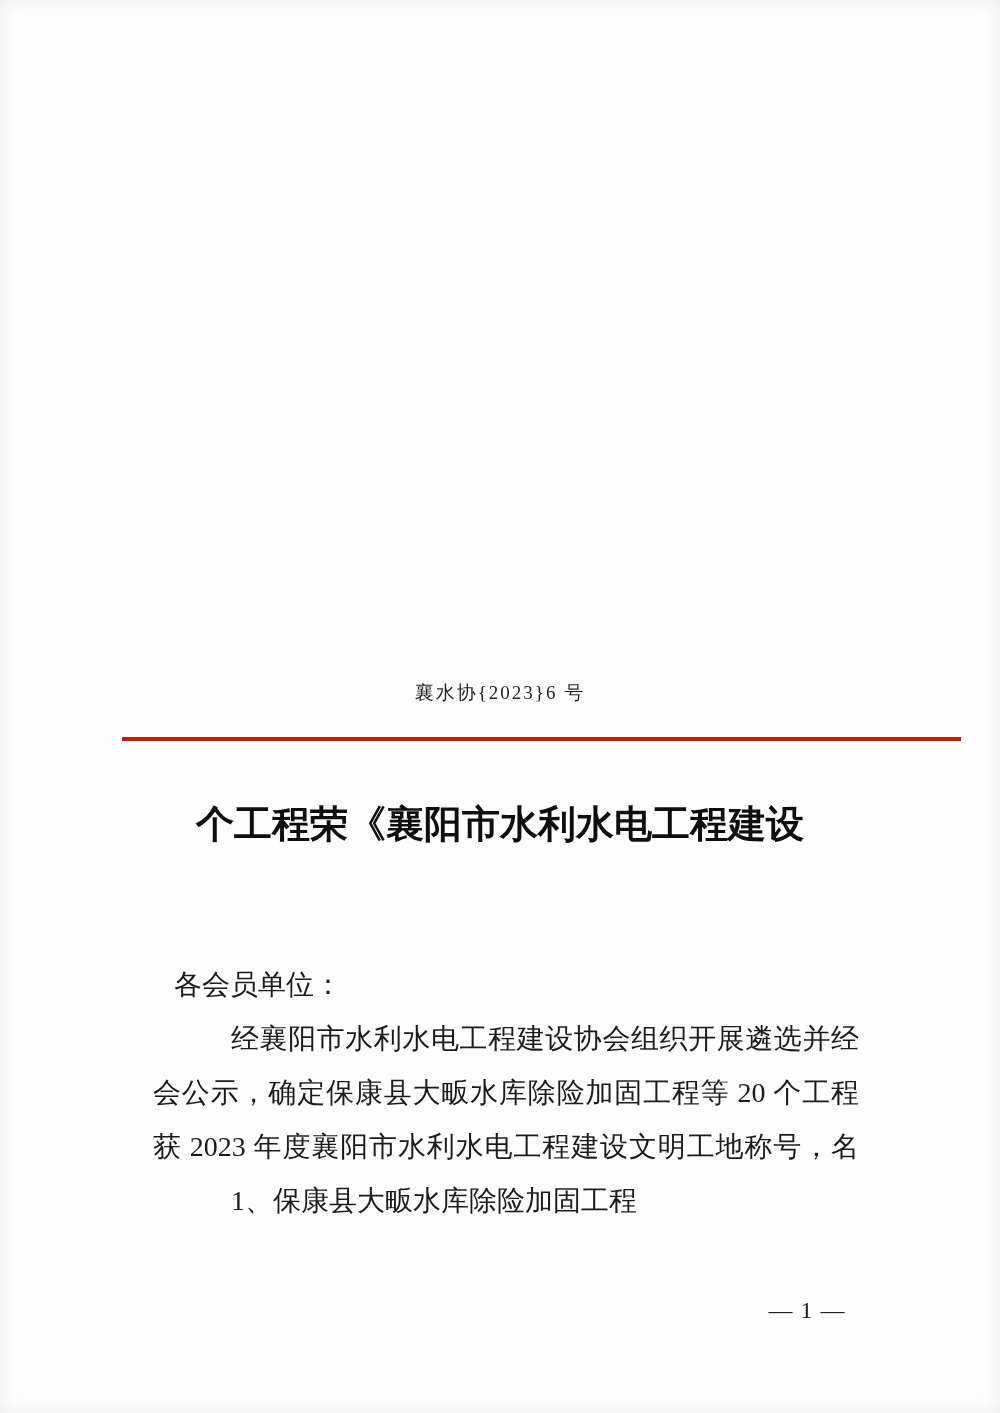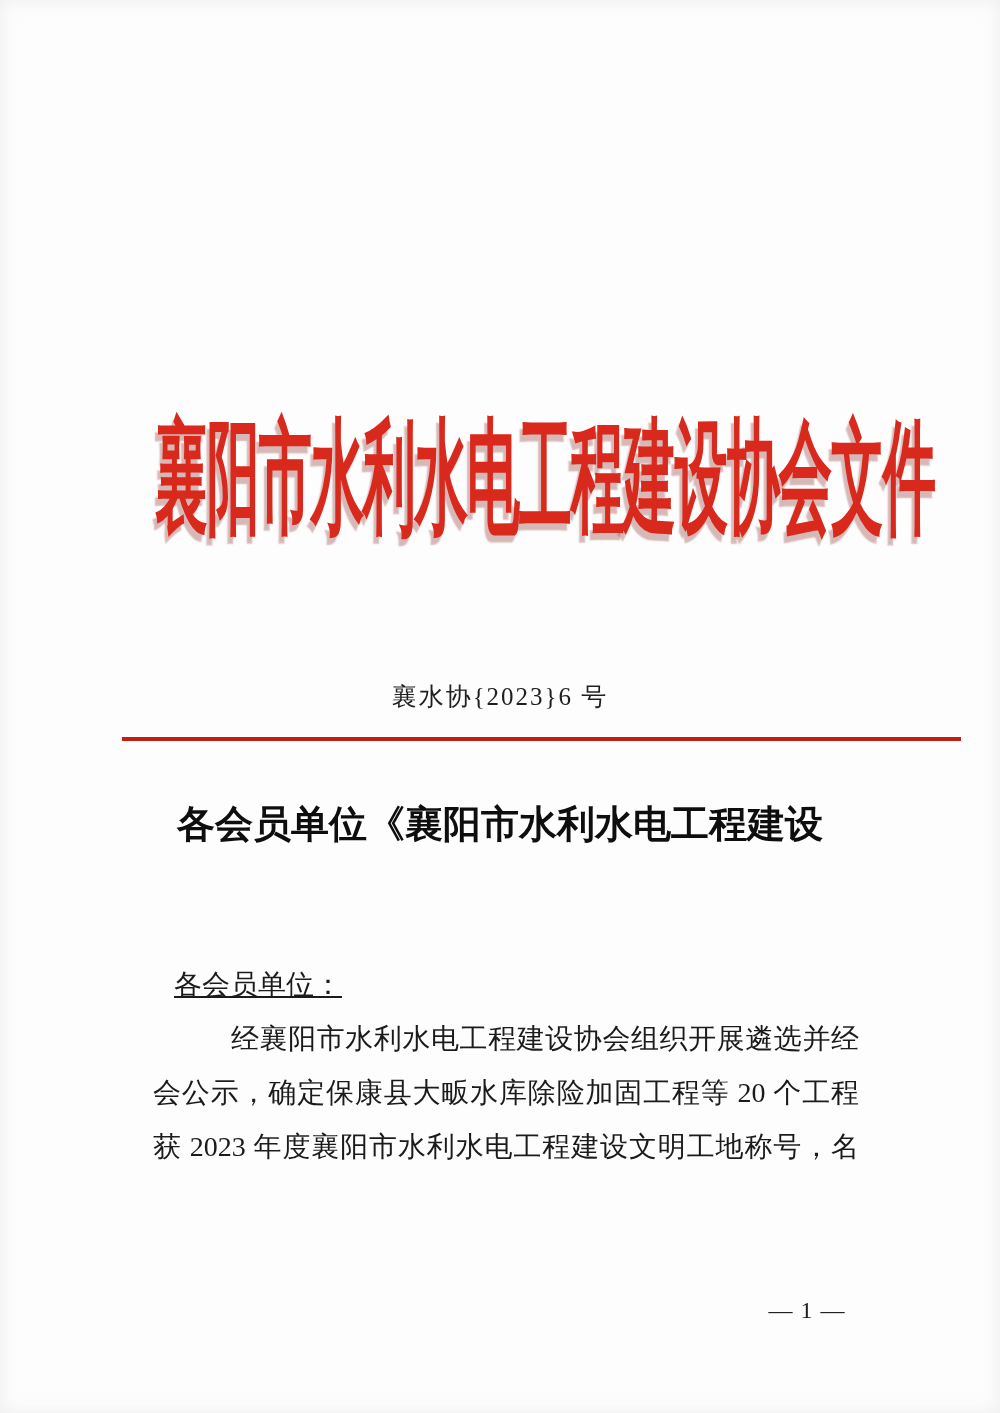--- a/index.html
+++ b/index.html
@@ -41,21 +41,21 @@
     text-shadow: -3px 3px 1px rgba(125, 28, 22, 0.30);
   }
 
   
   .doc-number {
     position: absolute;
     top: 680px;
     left: 0;
     width: 100%;
     text-align: center;
-    font-size: 25px;
+    font-size: 19px;
     letter-spacing: 2px;
     color: #1f1f1f;
   }
 
   
   .red-rule {
     position: absolute;
     top: 737px;
     left: 122px;
     width: 839px;
@@ -81,21 +81,21 @@
   .body-block {
     position: absolute;
     top: 958px;
     left: 153px;
     width: 706px;
     font-size: 28px;
     line-height: 54px;
     color: #1b1b1b;
   }
   .line { height: 54px; white-space: nowrap; }
-  .salutation { padding-left: 21px; text-decoration: underline; }
+  .salutation { padding-left: 21px; }
   .indent { text-indent: 78px; }
   .fill {
     white-space: normal;
     text-align: justify;
     text-align-last: justify;
     overflow: hidden;
   }
 
   
   .page-number {
@@ -107,34 +107,32 @@
     font-size: 24px;
     letter-spacing: 1px;
     color: #222;
   }
 </style>
 </head>
 <body>
 
 <div class="page">
 
-  <div class="banner">
-    <span class="banner-text">襄阳市水利水电工程建设协会文件</span>
-  </div>
 
   <div class="doc-number">襄水协{2023}6 号</div>
 
   <div class="red-rule"></div>
 
   <div class="title">
-    <div>各会员单位《襄阳市水利水电工程建设</div>
+    <div>个工程荣《襄阳市水利水电工程建设</div>
   </div>
 
   <div class="body-block">
     <div class="line salutation">各会员单位：</div>
     <div class="line indent fill">经襄阳市水利水电工程建设协会组织开展遴选并经社</div>
     <div class="line fill">会公示，确定保康县大畈水库除险加固工程等 20 个工程荣</div>
     <div class="line fill">获 2023 年度襄阳市水利水电工程建设文明工地称号，名单</div>
+    <div class="line indent">1、保康县大畈水库除险加固工程</div>
   </div>
 
   <div class="page-number">— 1 —</div>
 
 </div>
 
 </body></html>

